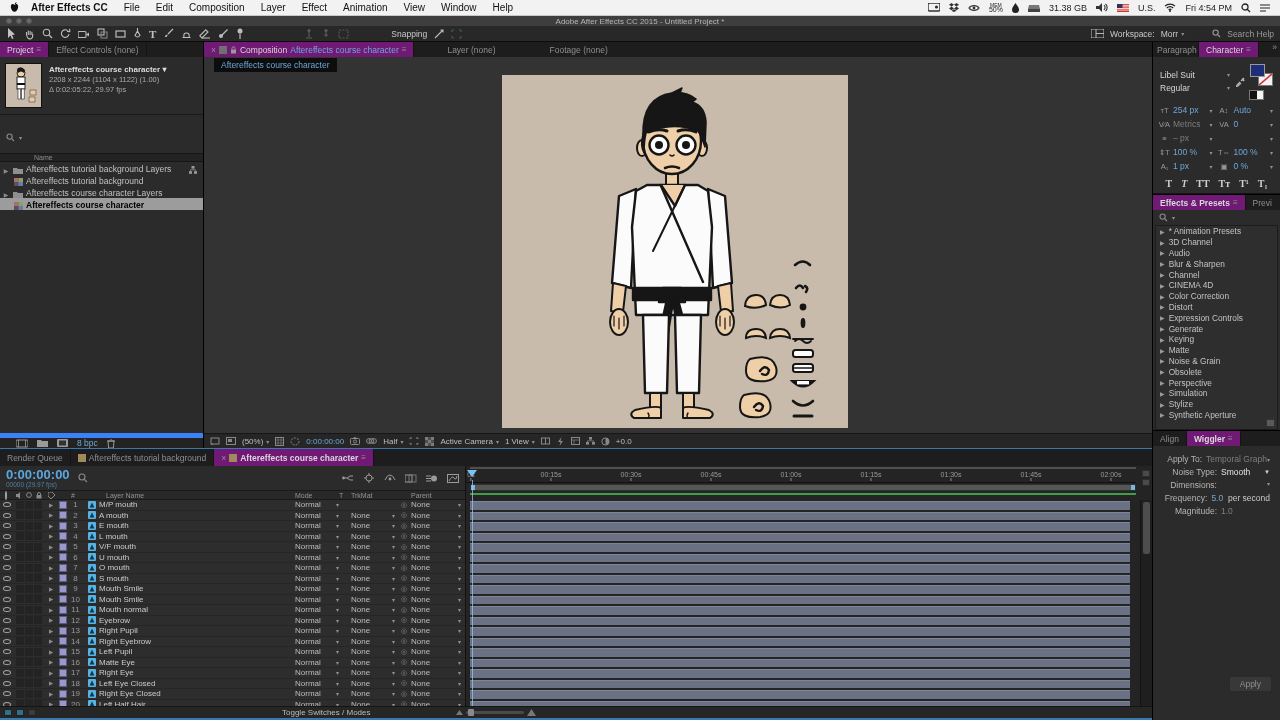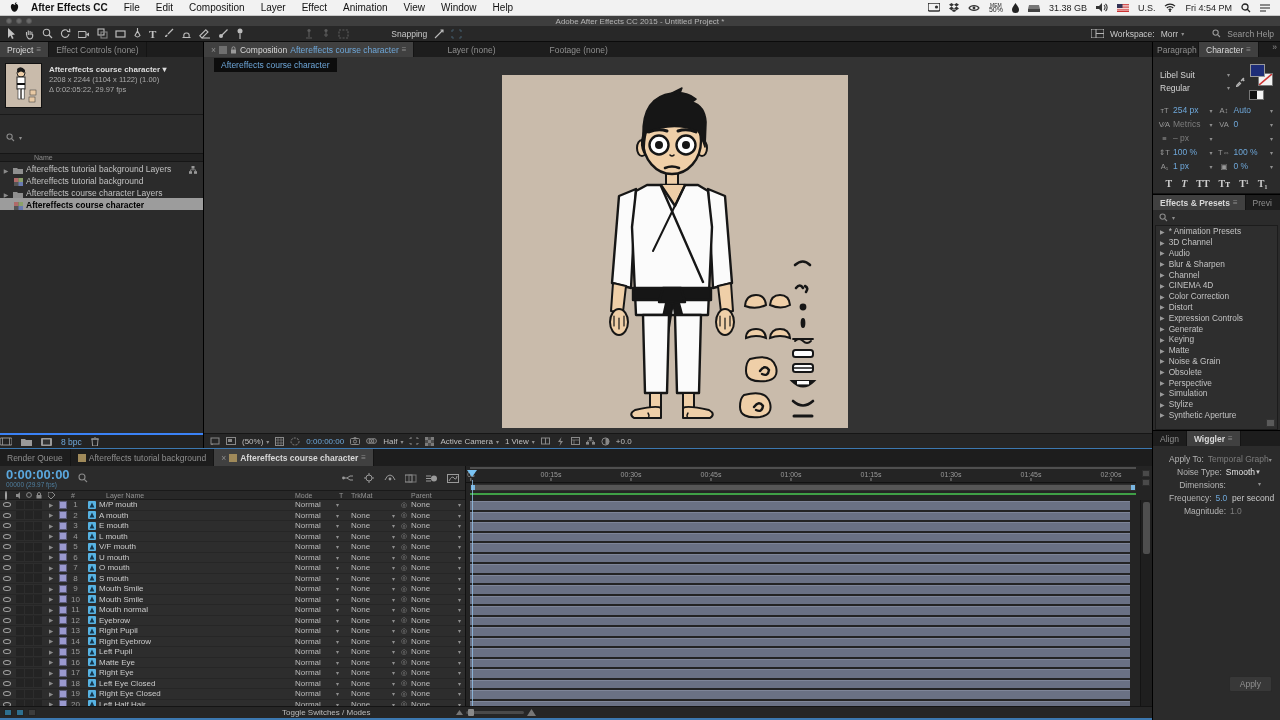--- a/index.html
+++ b/index.html
@@ -26,38 +26,38 @@
   .tb-label{color:#c9c9c9;font-size:8.5px}
   .tb-right{margin-left:auto;display:flex;align-items:center;gap:6px;color:#c9c9c9;font-size:8.5px}
   
   .content{display:flex;height:678px}
   .left-stack{width:1152px;display:flex;flex-direction:column}
   .main-row{height:406px;display:flex}
   .right-col{width:128px;border-left:1px solid #000;display:flex;flex-direction:column;background:#2b2b2b}
   
   .tabbar{height:15px;background:#1d1d1d;display:flex;align-items:stretch;font-size:8.5px;color:#8f8f8f;overflow:hidden}
   .tab{display:flex;align-items:center;gap:3px;padding:0 7px;border-right:1px solid #141414;white-space:nowrap}
-  .tab.active{background:#404040;color:#d8d8d8}
+  .tab.active{background:#701a75;color:#d8d8d8}
   .menuglyph{color:#8f8f8f;font-size:8px}
   .chev{margin-left:auto;padding:0 3px;color:#8f8f8f}
   
   .project-col{width:204px;border-right:1px solid #000;display:flex;flex-direction:column;background:#2b2b2b}
   .pv{display:flex;gap:7px;padding:6px 5px;border-bottom:1px solid #1a1a1a}
   .pv-thumb{width:37px;height:45px;background:#c9bbab;border:1px solid #111;flex:0 0 auto}
   .pv-info{font-size:7.5px;color:#aaa;line-height:10px;padding-top:2px}
   .pv-title{color:#ddd;font-weight:bold;font-size:8px}
   .psearch{height:16px;display:flex;align-items:center;gap:4px;padding:0 6px;margin-top:14px;color:#8a8a8a}
   .plist-head{height:9px;background:#232323;border-top:1px solid #161616;border-bottom:1px solid #161616;font-size:7px;color:#8b8b8b;padding:0 0 0 34px;display:flex;align-items:center;margin-top:8px}
   .pitem{display:flex;align-items:flex-end;height:12px;padding:0 2px;gap:3px;font-size:8.5px;color:#c2c2c2}
   .pitem.sel{background:#9c9c9c;color:#000;font-weight:bold}
   .ptwirl{width:8px;font-size:6px;color:#8a8a8a;text-align:center}
   .picon{width:10px;display:flex;justify-content:center}
   .pname{flex:1;white-space:nowrap;overflow:hidden}
   .pflow{margin-right:4px}
-  .pfooter{margin-top:auto;height:15px;background:#232323;border-top:2px solid #3b82f6;display:flex;align-items:center;gap:9px;padding:0 0}
+  .pfooter{margin-top:auto;height:15px;background:#232323;border-top:5px solid #3b82f6;display:flex;align-items:center;gap:9px;padding:0 16px}
   .bpc{color:#6ea7d9;font-size:8.5px}
   
   .center-col{flex:1;display:flex;flex-direction:column;background:#2b2b2b;min-width:0}
   .viewer{flex:1;background:#333;position:relative;overflow:hidden}
   .comp{position:absolute;left:298px;top:18px;width:346px;height:353px}
   .tooltip{position:absolute;left:10px;top:1px;background:#0d0d0d;color:#6ea7d9;font-size:8.5px;padding:2px 7px}
   .vbar{height:15px;background:#262626;border-top:1px solid #161616;display:flex;align-items:center;gap:6px;padding:0 6px;font-size:8px;color:#bfbfbf}
   .dd{display:flex;align-items:center;gap:3px;white-space:nowrap}
   .caret{color:#8f8f8f;font-size:6px}
   .blue{color:#6ea7d9}
@@ -78,21 +78,21 @@
   .grayv{color:#7d7d7d}
   .cp-btns{display:flex;justify-content:center;gap:9px;margin-top:7px;color:#cfcfcf;font-family:"Liberation Serif",serif;font-weight:bold;font-size:10px}
   
   .fx-search{height:15px;display:flex;align-items:center;gap:4px;padding:0 6px;color:#8a8a8a}
   .fx-list{flex:1;overflow:hidden;position:relative;border-top:1px solid #1c1c1c;background:#2e2e2e;margin:0 2px;border:1px solid #1c1c1c}
   .fxrow{display:flex;align-items:center;height:10.8px;gap:4px;padding-left:4px;font-size:8.3px;color:#c3c3c3;white-space:nowrap}
   .fxtw{font-size:6px;color:#9a9a9a}
   .fx-corner{position:absolute;right:2px;bottom:2px;width:9px;height:8px;background:#5a5a5a;border:1px solid #333}
   
   .wg-body{padding:5px 4px;font-size:8.5px;flex:1;position:relative}
-  .wg-row{display:flex;align-items:flex-start;margin:3px 12px}
+  .wg-row{display:flex;align-items:flex-start;margin:3px 3px}
   .wg-label{width:57px;text-align:right;color:#b5b5b5;margin-right:4px;white-space:nowrap}
   .wg-val{flex:1;display:flex;align-items:center;justify-content:space-between;padding-right:3px;white-space:nowrap}
   .apply-btn{position:absolute;right:8px;bottom:28px;color:#909090;background:#383838;border:1px solid #2a2a2a;border-radius:2px;padding:2px 10px;font-size:8.5px}
   
   .timeline{flex:1;display:flex;flex-direction:column;border-top:1px solid #3c78b0;border-bottom:2px solid #3c78b0;background:#2b2b2b;min-height:0}
   .tl-tabbar{height:17px;background:#1d1d1d;display:flex;align-items:stretch;font-size:8.5px;color:#8f8f8f}
   .tl-content{display:flex;flex:1;min-height:0}
   .tl-left{width:466px;display:flex;flex-direction:column;border-right:1px solid #111}
   .tl-ltop{height:24px;display:flex;align-items:center;padding:0 6px;gap:8px}
   .tc-big{color:#5aa7dd;font-size:13px;font-weight:bold;line-height:12px}

